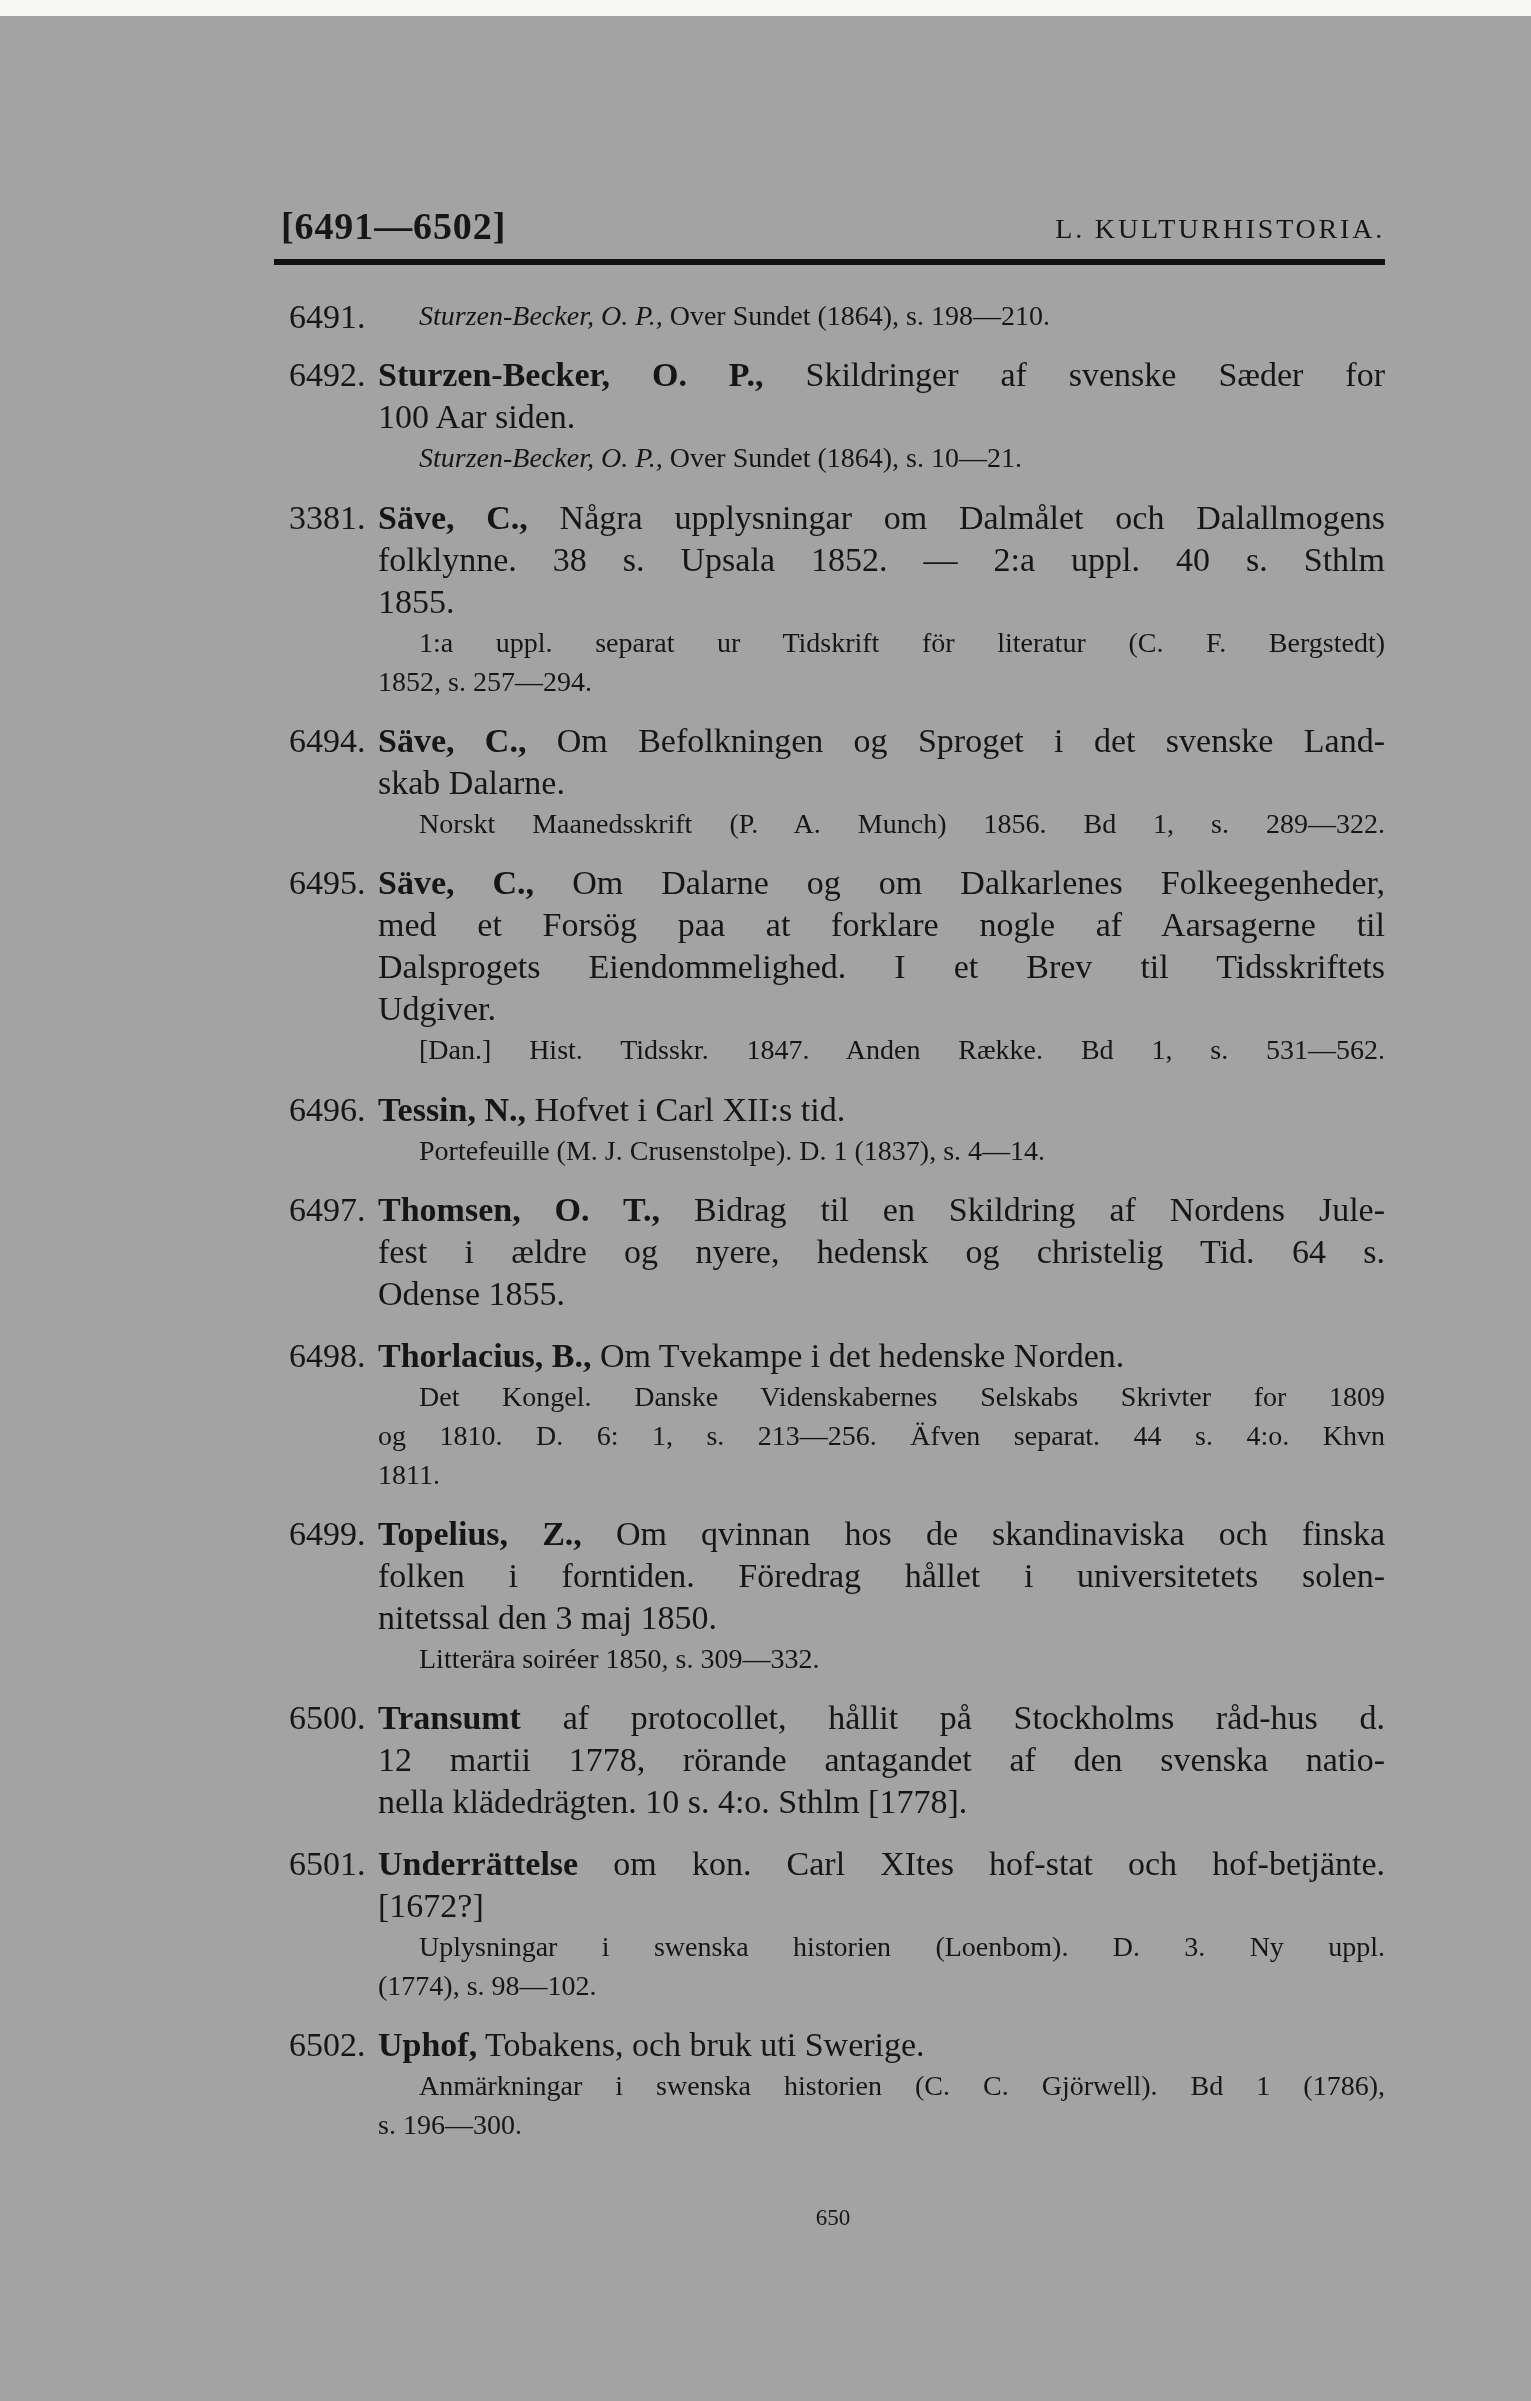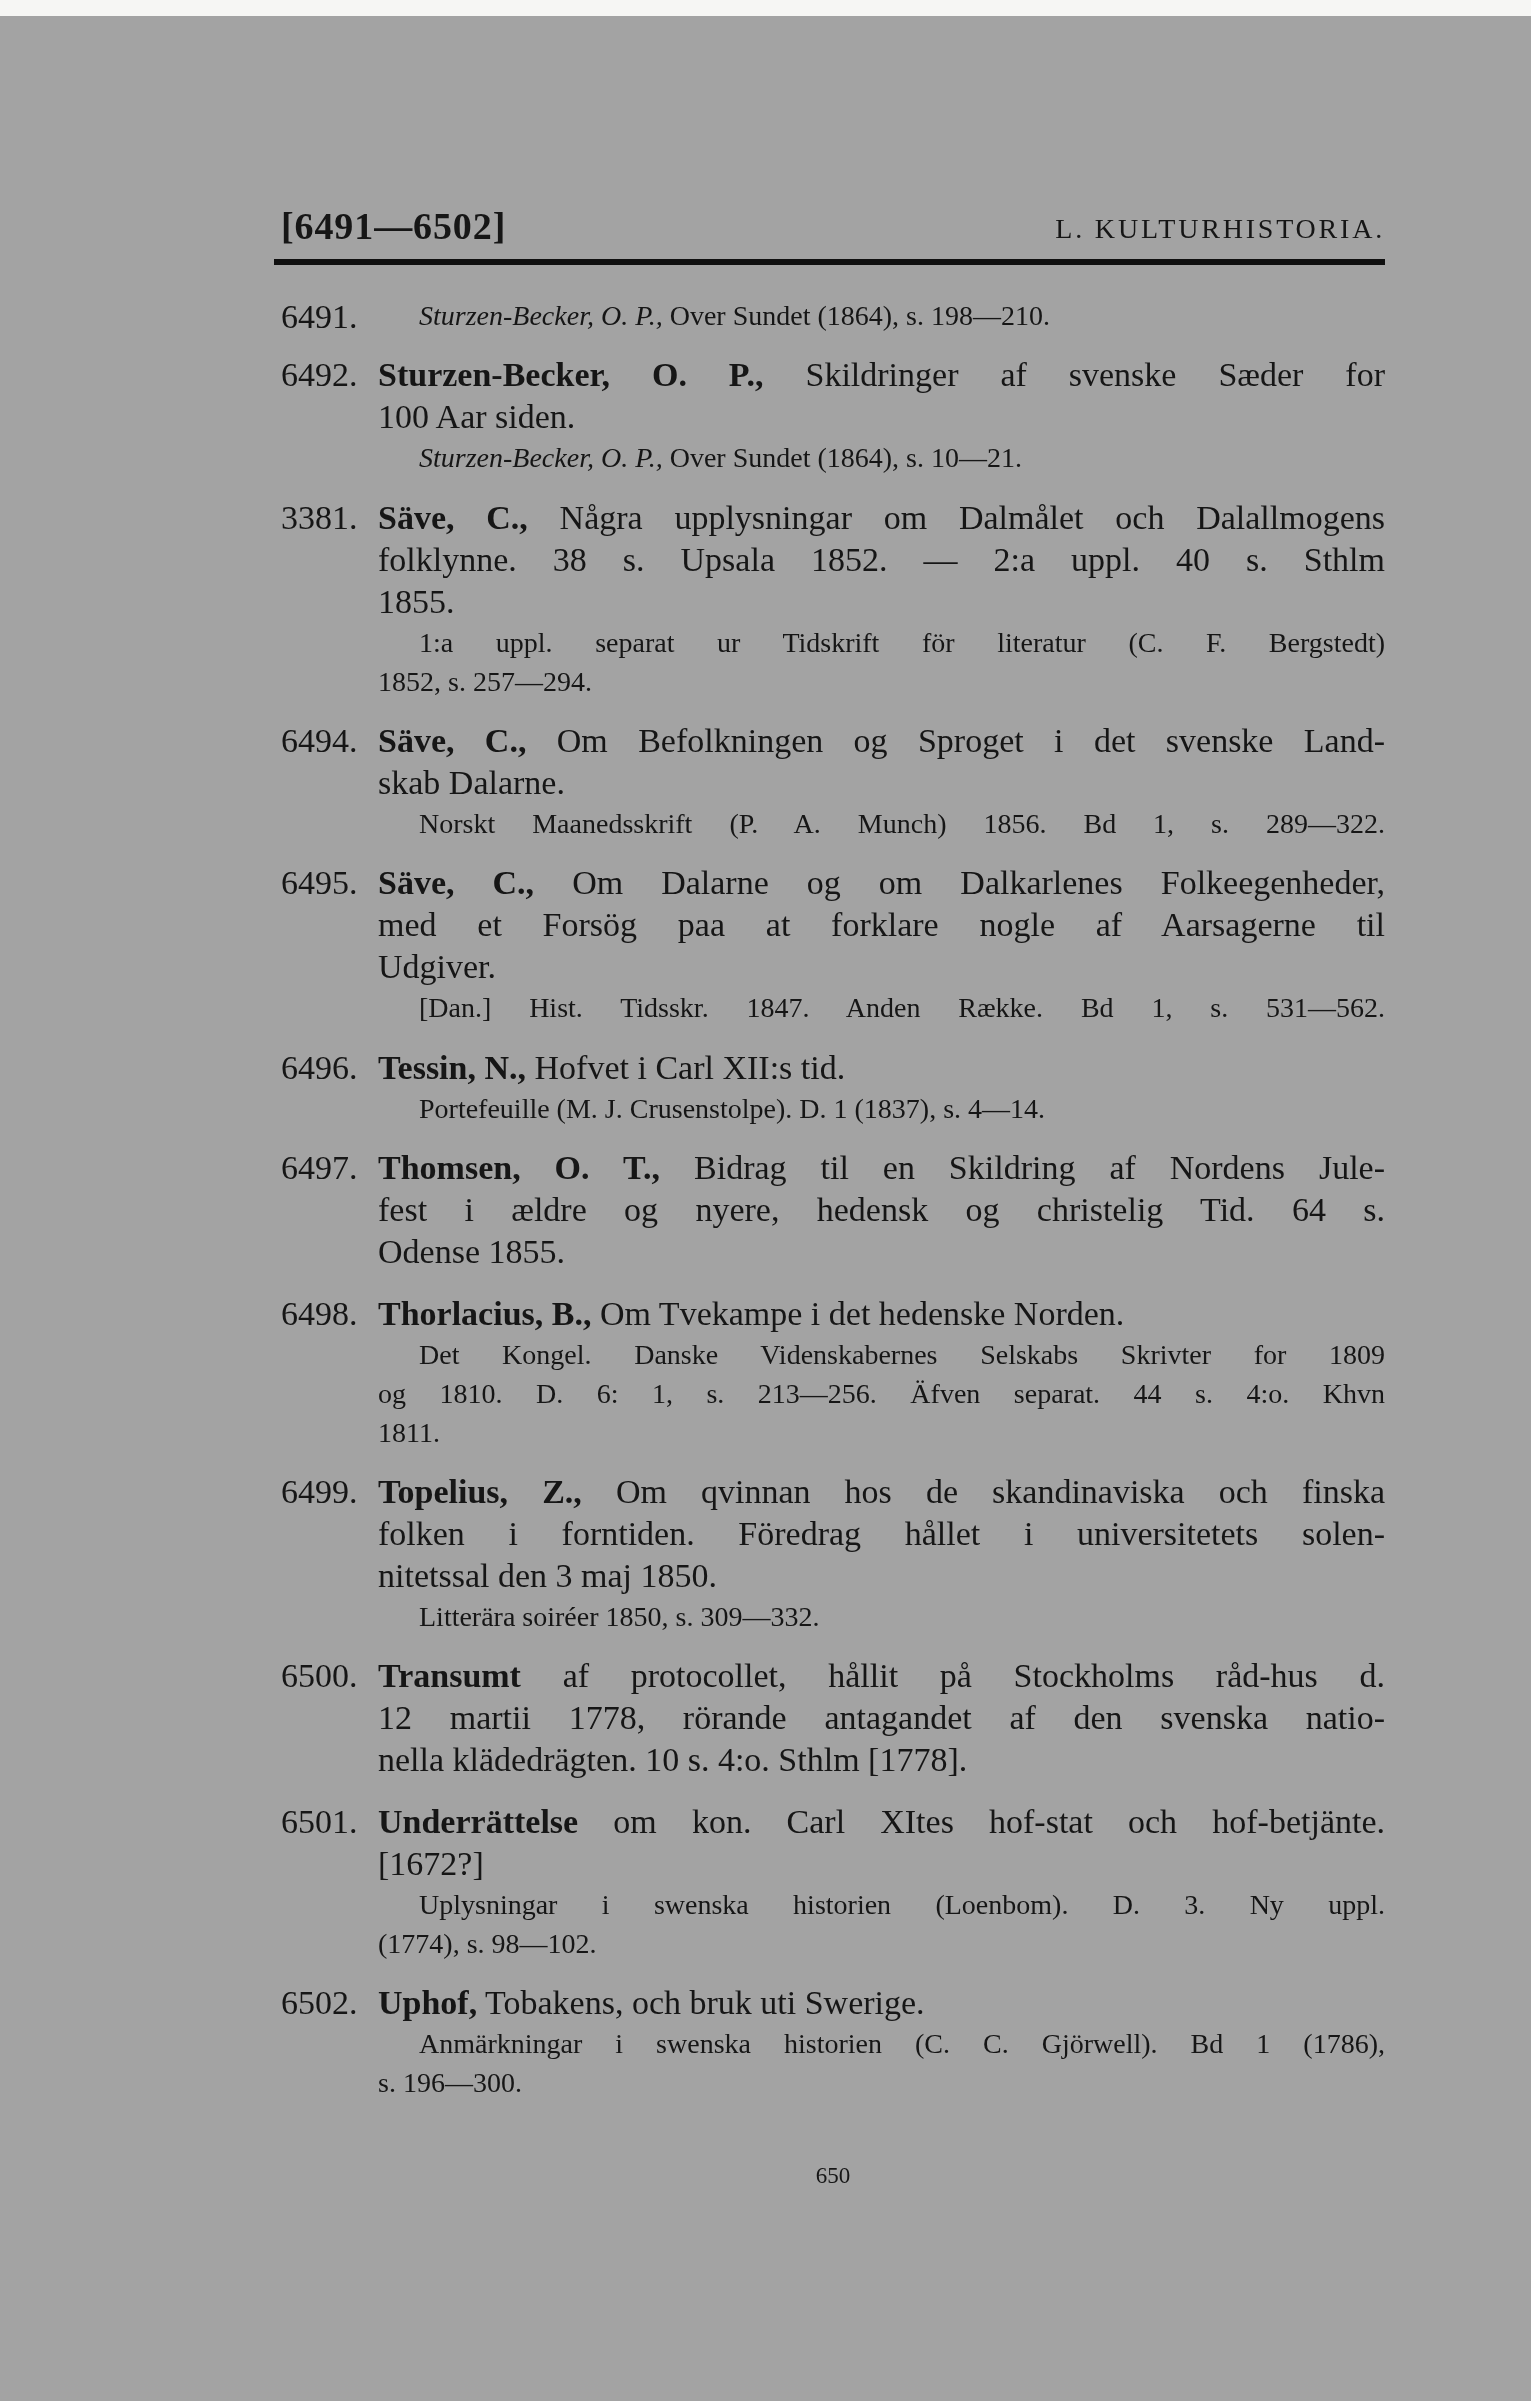--- a/index.html
+++ b/index.html
@@ -37,21 +37,21 @@
     height: 5.6px; background: #101010;
     margin-left: -7.4px; width: calc(100% + 7.4px);
     margin-top: 9.3px;
   }
 
   
   .entries { margin-top: 0; }
   .entry { position: relative; padding-left: 97px; margin-top: 19.4px; }
   .entry:first-child { margin-top: 31px; }
   .num {
-    position: absolute; left: 0; top: 0;
+    position: absolute; left: 8px; top: 0;
     font-size: 34px; line-height: 42px;
   }
   .line { font-size: 34px; line-height: 42px; white-space: normal; }
   .line .lead { font-weight: bold; }
   .cline { font-size: 28px; line-height: 39px; }
   .cline.first { text-indent: 41px; }
   .cline .ilead { font-style: italic; }
   .j { text-align: justify; text-align-last: justify; }
 
   
@@ -95,20 +95,21 @@
         <div class="entry">
           <span class="num">6494.</span>
           <div class="line j"><b class="lead">Säve, C.,</b> <span class="t">Om Befolkningen og Sproget i det svenske Land-</span></div>
           <div class="line"><span class="t">skab Dalarne.</span></div>
           <div class="cline first j"><span class="t">Norskt Maanedsskrift (P. A. Munch) 1856. Bd 1, s. 289—322.</span></div>
         </div>
         <div class="entry">
           <span class="num">6495.</span>
           <div class="line j"><b class="lead">Säve, C.,</b> <span class="t">Om Dalarne og om Dalkarlenes Folkeegenheder,</span></div>
           <div class="line j"><span class="t">med et Forsög paa at forklare nogle af Aarsagerne til</span></div>
+          <div class="line j"><span class="t">Dalsprogets Eiendommelighed. I et Brev til Tidsskriftets</span></div>
           <div class="line"><span class="t">Udgiver.</span></div>
           <div class="cline first j"><span class="t">[Dan.] Hist. Tidsskr. 1847. Anden Række. Bd 1, s. 531—562.</span></div>
         </div>
         <div class="entry">
           <span class="num">6496.</span>
           <div class="line"><b class="lead">Tessin, N.,</b> <span class="t">Hofvet i Carl XII:s tid.</span></div>
           <div class="cline first"><span class="t">Portefeuille (M. J. Crusenstolpe). D. 1 (1837), s. 4—14.</span></div>
         </div>
         <div class="entry">
           <span class="num">6497.</span>

